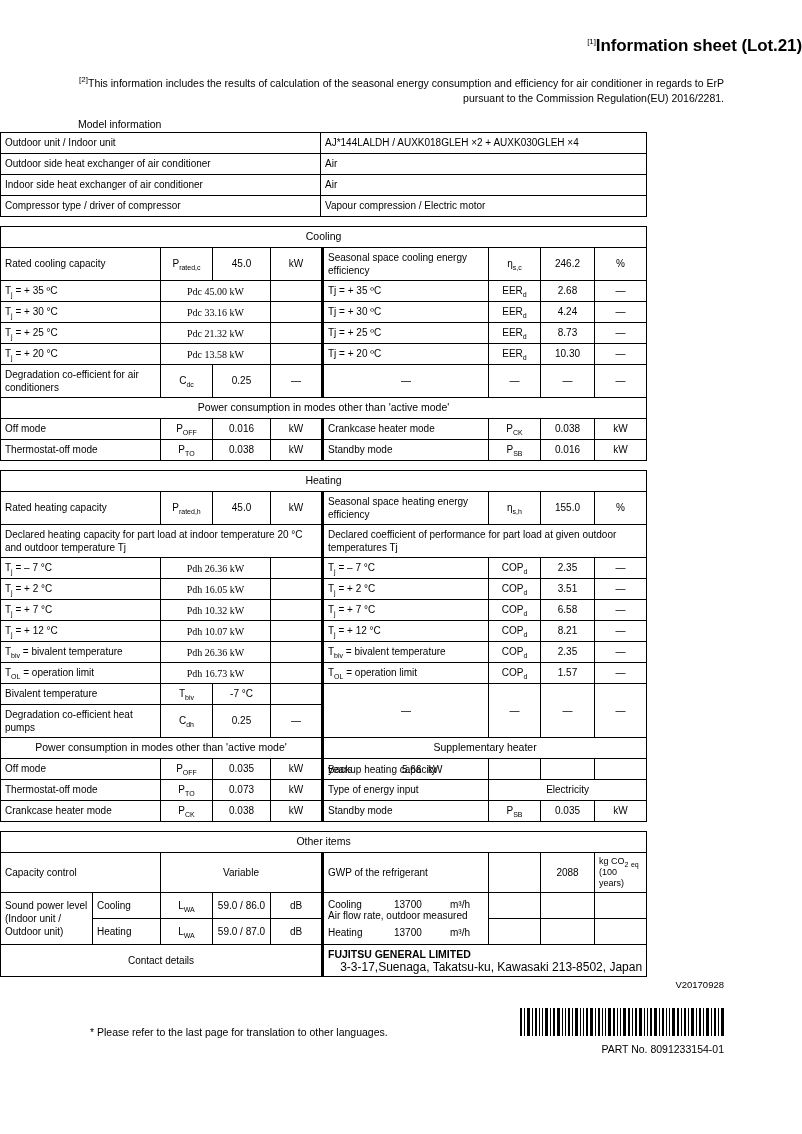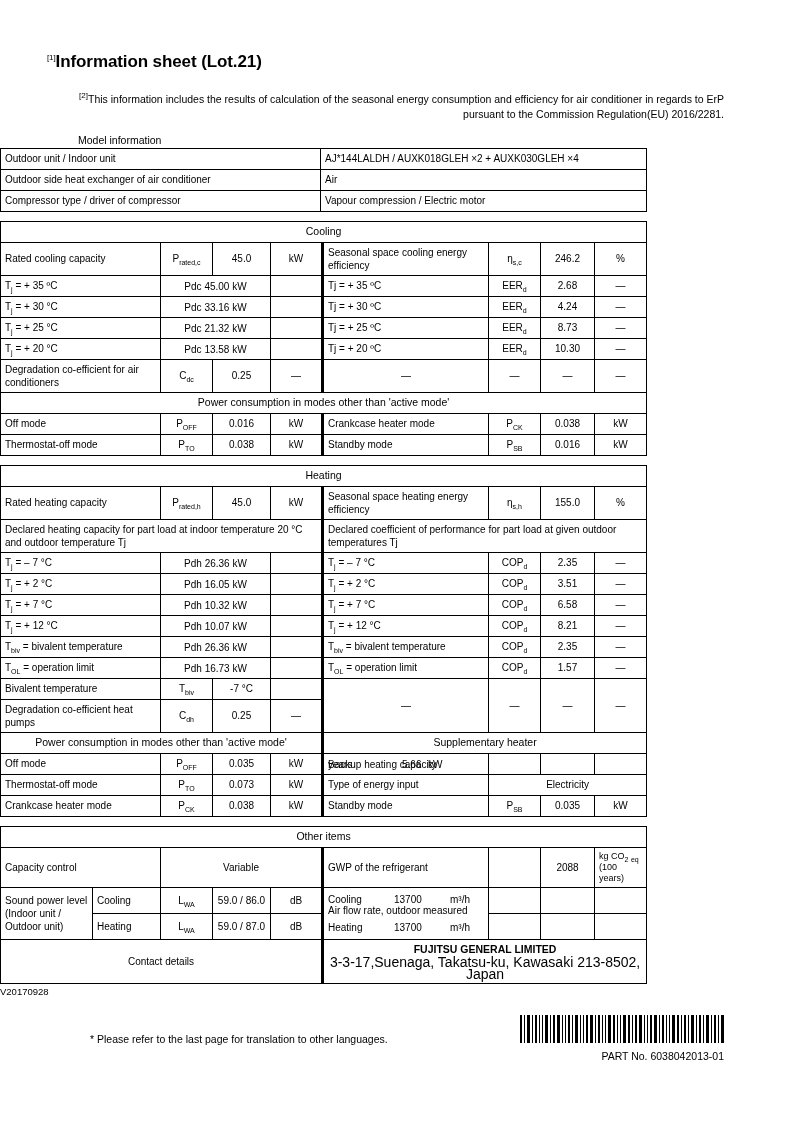--- a/index.html
+++ b/index.html
@@ -5,22 +5,22 @@
   html,body{margin:0;padding:0;}
   body{
     width:802px;height:1134px;background:#ffffff;
     font-family:"Liberation Sans","DejaVu Sans",sans-serif;
     color:#000;-webkit-font-smoothing:none;
   }
   .page{position:relative;width:802px;height:1134px;box-sizing:border-box;padding:0;}
 
   
   .title{
-    text-align:left;font-size:17px;font-weight:bold;
-    margin:16px;padding-top:36px;letter-spacing:-0.1px;padding-left:31px;
+    text-align:right;font-size:17px;font-weight:bold;
+    margin:0;padding-top:36px;letter-spacing:-0.1px;padding-left:31px;
   }
   .title .supnum{font-size:8px;font-weight:normal;vertical-align:super;}
   .intro{
     margin:16px 78px 0 78px;font-size:10.5px;line-height:15px;text-align:right;
   }
   .intro .supnum{font-size:8px;vertical-align:super;}
   .modelinfo-label{margin:12px 0 2px 78px;font-size:10.5px;}
 
   
   table.grid{
@@ -34,36 +34,36 @@
   }
   .tbl-gap{height:9px;}
   .ctr{text-align:center;}
   .secthead{text-align:center;font-size:10.5px;}
   .thick-left{border-left:3px solid #000 !important;}
   sub{font-size:7px;line-height:0;}
   .ovl{position:relative;}
   .ovl span{position:absolute;white-space:nowrap;}
 
   
-  .triple{position:relative;padding:0 !important;}
+  .triple{position:relative;padding:0 !important;font-family:Liberation Serif, serif;}
   .triple .t-sym{position:absolute;left:50%;top:50%;transform:translate(-50%,-50%);
      white-space:nowrap;font-size:10px;}
 
   
   .vnum{
-    margin:2px 78px 18px 0;text-align:left;font-size:9.5px;
+    margin:2px 78px 18px 0;text-align:right;font-size:9.5px;
   }
   .footrow{position:relative;margin-top:18px;height:70px;}
   .translate-note{position:absolute;left:90px;top:18px;font-size:10.5px;}
   .barcode{position:absolute;right:78px;top:0px;text-align:center;}
   .bars{height:28px;width:204px;}
   .partno{font-size:10.5px;margin-top:3px;text-align:right;white-space:nowrap;}
 
-  .fujitsu-name{font-weight:bold;font-size:10.5px;text-align:center;line-height:13px;}
-  .fujitsu-addr{font-size:14px;text-align:center;line-height:12px;}
+  .fujitsu-name{font-weight:bold;font-size:10.5px;text-align:left;line-height:13px;}
+  .fujitsu-addr{font-size:12px;text-align:right;line-height:12px;}
 </style>
 </head>
 <body>
 
 <div class="page">
 
   <div class="title">
     <span class="supnum">[1]</span><span>Information sheet (Lot.21)</span>
   </div>
 
@@ -78,20 +78,24 @@
         <col style="width:320px">
         <col style="width:326px">
       </colgroup>
     <tbody>
       <tr>
         <td>Outdoor unit / Indoor unit</td>
         <td>AJ*144LALDH / AUXK018GLEH ×2 + AUXK030GLEH ×4</td>
       </tr>
       <tr>
         <td>Outdoor side heat exchanger of air conditioner</td>
+        <td>Air</td>
+      </tr>
+      <tr>
+        <td>Indoor side heat exchanger of air conditioner</td>
         <td>Air</td>
       </tr>
       <tr>
         <td>Compressor type / driver of compressor</td>
         <td>Vapour compression / Electric motor</td>
       </tr>
     </tbody>
   </table>
 
   <div class="tbl-gap"></div>
@@ -485,17 +489,17 @@
             <rect x="176" y="0" width="1" height="28"></rect>
           <rect x="179" y="0" width="2" height="28"></rect>
             <rect x="183" y="0" width="1" height="28"></rect>
           <rect x="186" y="0" width="3" height="28"></rect>
             <rect x="191" y="0" width="1" height="28"></rect>
           <rect x="194" y="0" width="2" height="28"></rect>
             <rect x="198" y="0" width="1" height="28"></rect>
           <rect x="201" y="0" width="3" height="28"></rect>
         </g>
       </svg>
-      <div class="partno">PART No.  6038042013-01</div>
+      <div class="partno">PART No.  8091233154-01</div>
     </div>
   </div>
 
 </div>
 
 </body></html>

